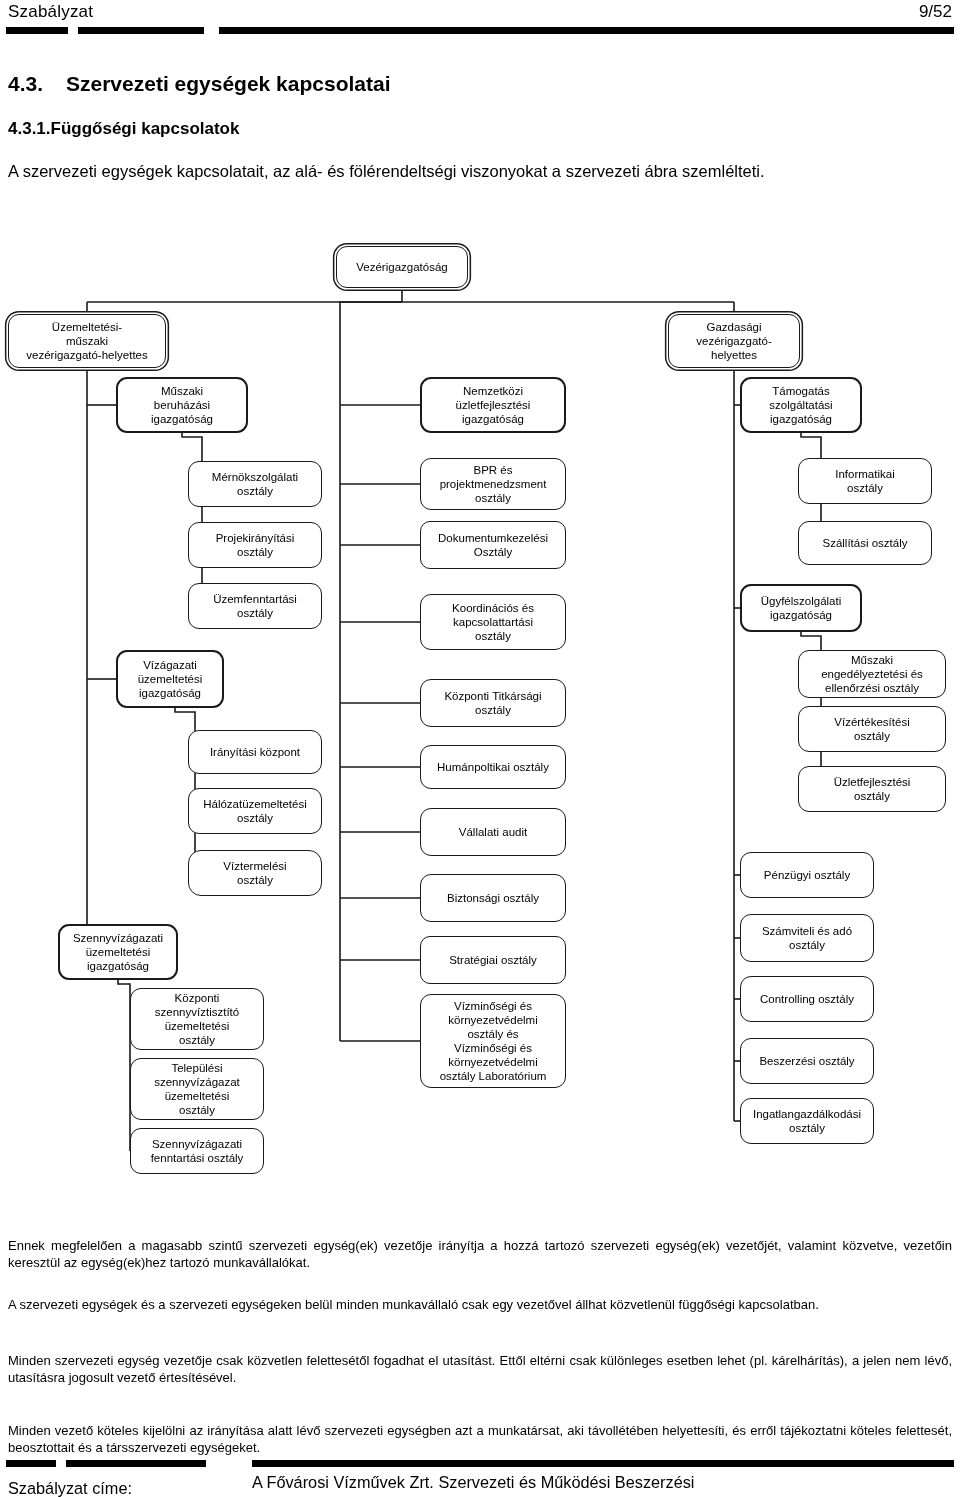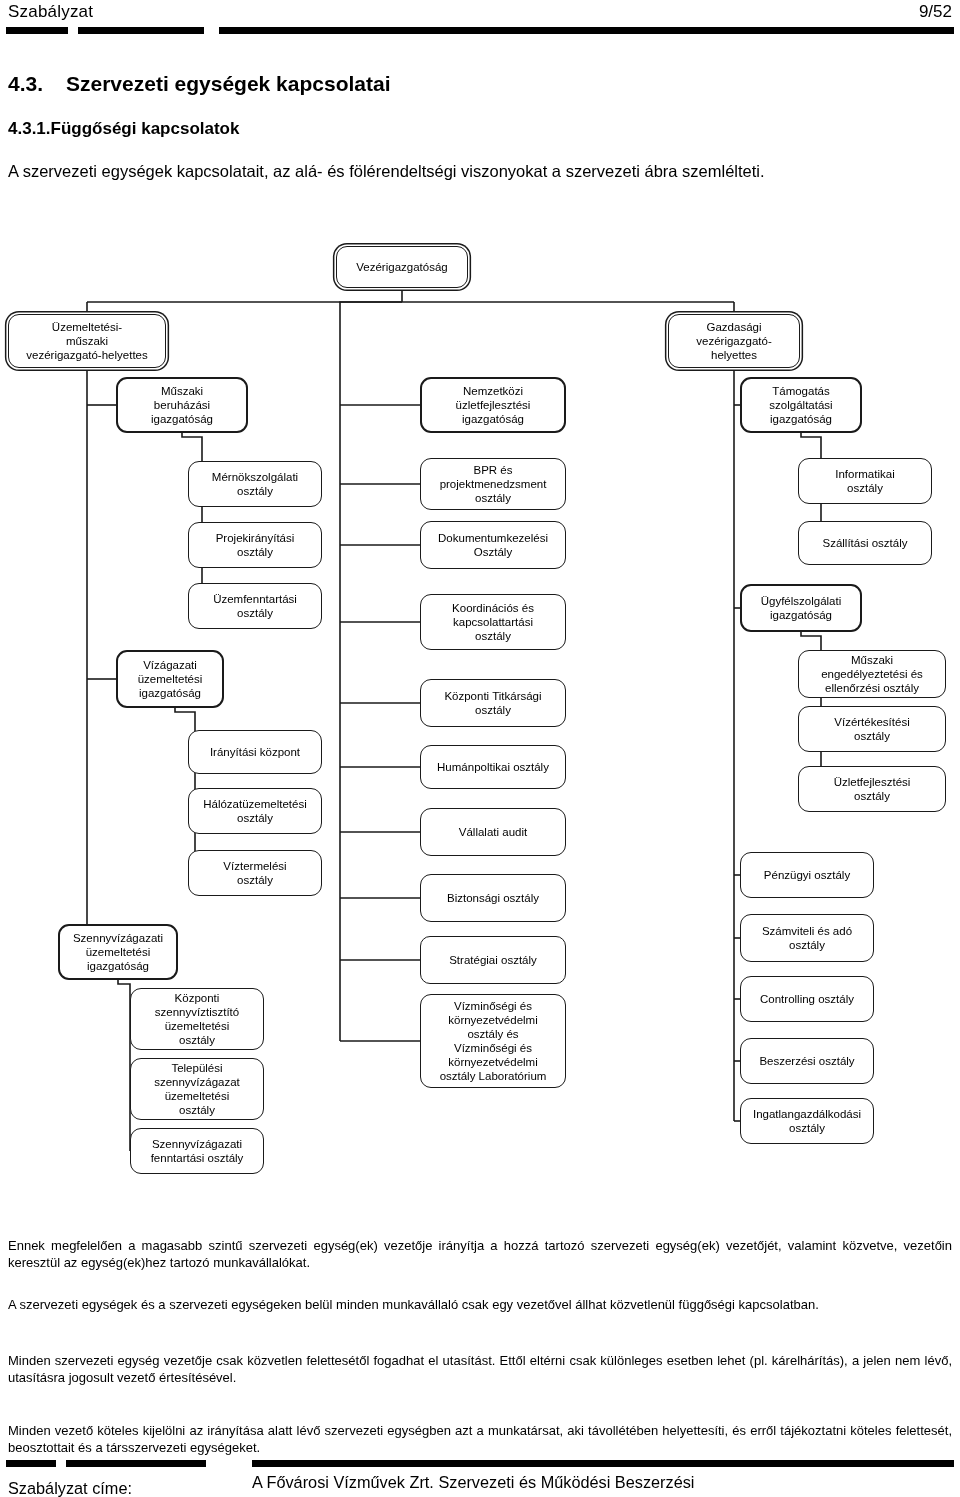--- a/index.html
+++ b/index.html
@@ -197,42 +197,42 @@
       </div>
       <div class="node lvl2" style="left: 116px; top: 414px; width: 108px; height: 58px;">
         <span>Vízágazati<br>üzemeltetési<br>igazgatóság</span>
       </div>
       <div class="node " style="left: 188px; top: 494px; width: 134px; height: 44px;">
         <span>Irányítási központ</span>
       </div>
       <div class="node " style="left: 188px; top: 552px; width: 134px; height: 46px;">
         <span>Hálózatüzemeltetési<br>osztály</span>
       </div>
-      <div class="node " style="left: 188px; top: 614px; width: 134px; height: 46px;">
+      <div class="node " style="left: 188px; top: 614px; width: 134px; height: 46px; border-radius: 13px;">
         <span>Víztermelési<br>osztály</span>
       </div>
       <div class="node lvl2" style="left: 58px; top: 688px; width: 120px; height: 56px;">
         <span>Szennyvízágazati<br>üzemeltetési<br>igazgatóság</span>
       </div>
       <div class="node " style="left: 130px; top: 752px; width: 134px; height: 62px;">
         <span>Központi<br>szennyvíztisztító<br>üzemeltetési<br>osztály</span>
       </div>
       <div class="node " style="left: 130px; top: 822px; width: 134px; height: 62px;">
         <span>Települési<br>szennyvízágazat<br>üzemeltetési<br>osztály</span>
       </div>
       <div class="node " style="left: 130px; top: 892px; width: 134px; height: 46px;">
         <span>Szennyvízágazati<br>fenntartási osztály</span>
       </div>
       <div class="node lvl2" style="left: 420px; top: 141px; width: 146px; height: 56px;">
         <span>Nemzetközi<br>üzletfejlesztési<br>igazgatóság</span>
       </div>
       <div class="node " style="left: 420px; top: 222px; width: 146px; height: 52px;">
         <span>BPR és<br>projektmenedzsment<br>osztály</span>
       </div>
-      <div class="node " style="left: 420px; top: 285px; width: 146px; height: 48px;">
+      <div class="node " style="left: 420px; top: 285px; width: 146px; height: 48px; border-radius: 10px;">
         <span>Dokumentumkezelési<br>Osztály</span>
       </div>
       <div class="node " style="left: 420px; top: 358px; width: 146px; height: 56px;">
         <span>Koordinációs és<br>kapcsolattartási<br>osztály</span>
       </div>
       <div class="node " style="left: 420px; top: 443px; width: 146px; height: 48px;">
         <span>Központi Titkársági<br>osztály</span>
       </div>
       <div class="node " style="left: 420px; top: 509px; width: 146px; height: 44px;">
         <span>Humánpoltikai osztály</span>

